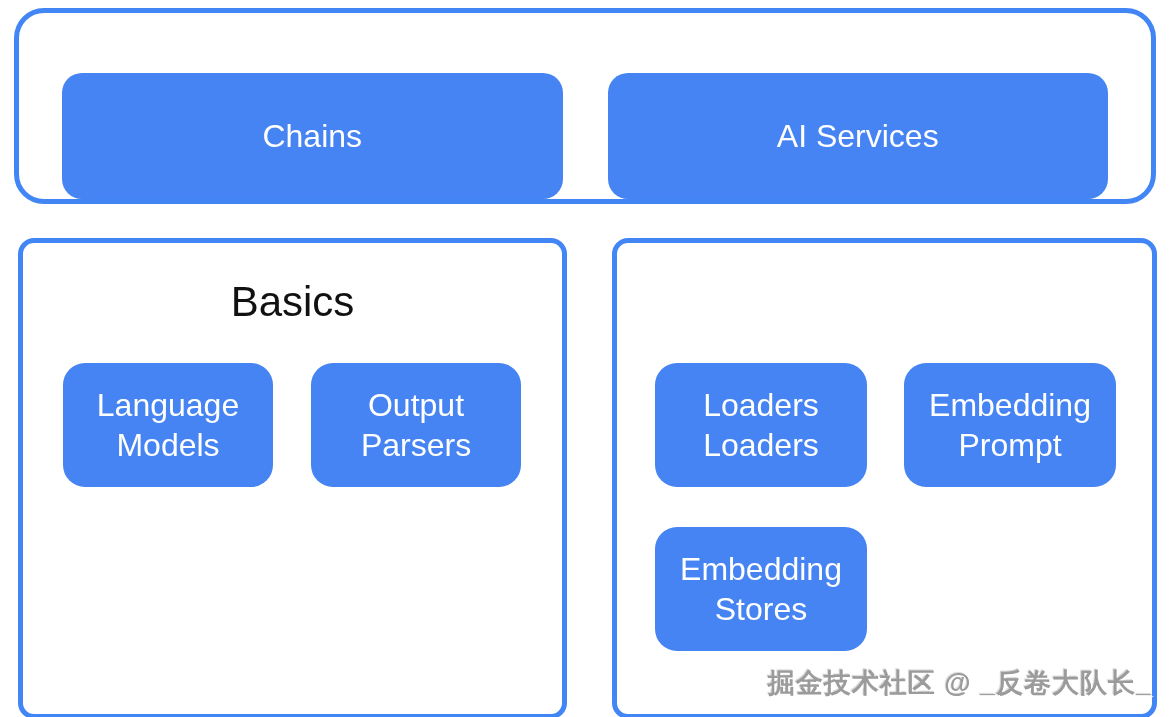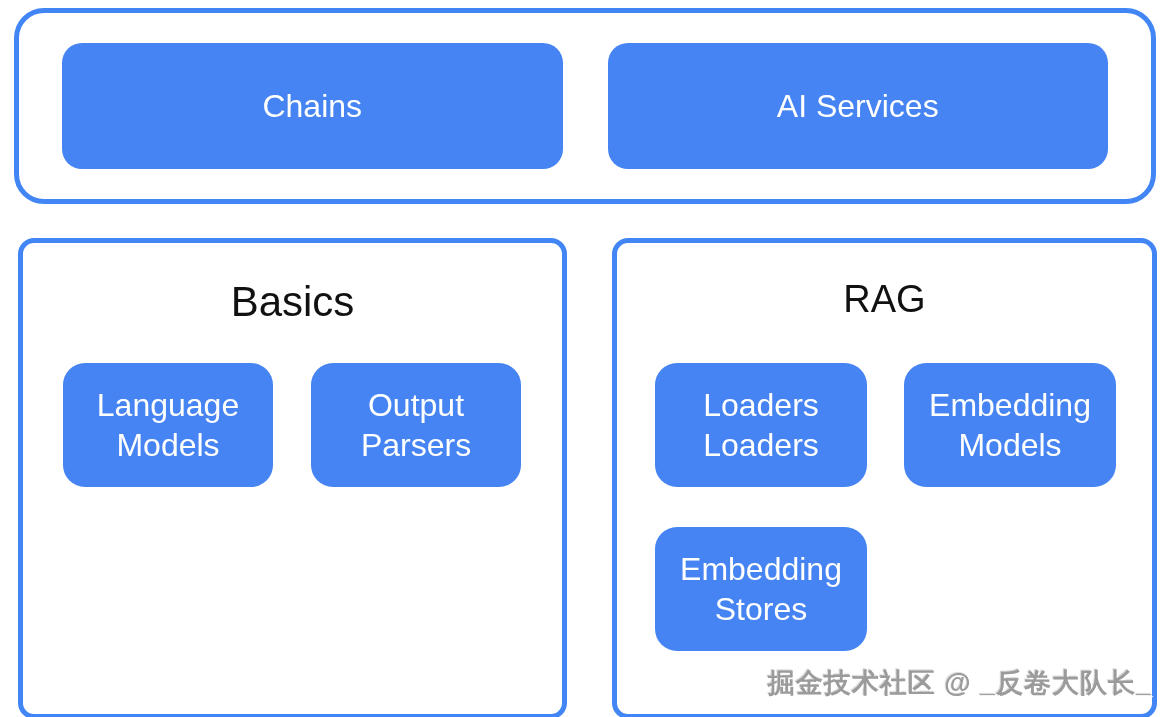--- a/index.html
+++ b/index.html
@@ -19,21 +19,21 @@
   }
   .canvas { position: relative; width: 1171px; height: 717px; background: var(--bg); }
 
   
   .top-container {
     position: absolute; left: 14px; top: 8px;
     width: 1142px; height: 196px;
     border: 5px solid var(--outline);
     border-radius: 30px;
     background: var(--bg);
-    display: flex; align-items: center;
+    display: flex; align-items: flex-end;
     padding: 0 43px; gap: 45px;
   }
   .top-pill {
     flex: 1 1 0; height: 126px;
     background: var(--accent);
     border-radius: 20px;
     display: flex; align-items: center; justify-content: center;
   }
   .pill-label {
     color: var(--text-on-accent);
@@ -101,27 +101,26 @@
       <div class="node">
         <span class="pill-label">Language Models</span>
       </div>
       <div class="node">
         <span class="pill-label">Output Parsers</span>
       </div>
     </div>
   </div>
 
   <div class="group rag">
-    <div class="group-title">RAG</div>
     <div class="grid">
       <div class="node">
         <span class="pill-label">Loaders Loaders</span>
       </div>
       <div class="node">
-        <span class="pill-label">Embedding Models</span>
+        <span class="pill-label">Embedding Prompt</span>
       </div>
       <div class="node">
         <span class="pill-label">Embedding Stores</span>
       </div>
     </div>
   </div>
 
   <div class="watermark">掘金技术社区 @ _反卷大队长_</div>
 
 </div>

